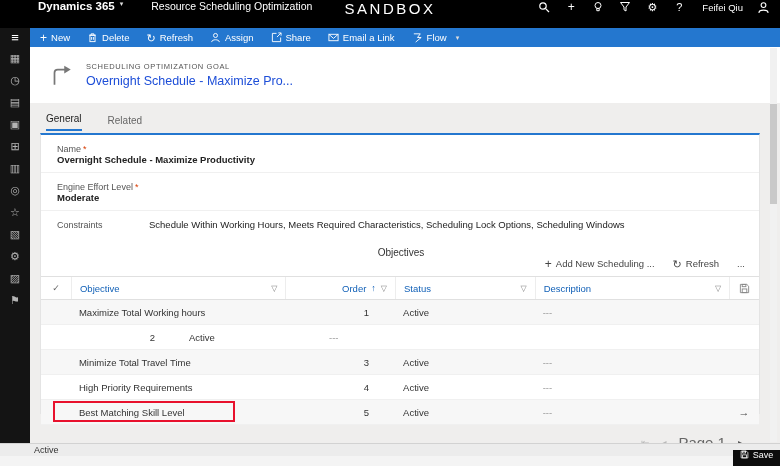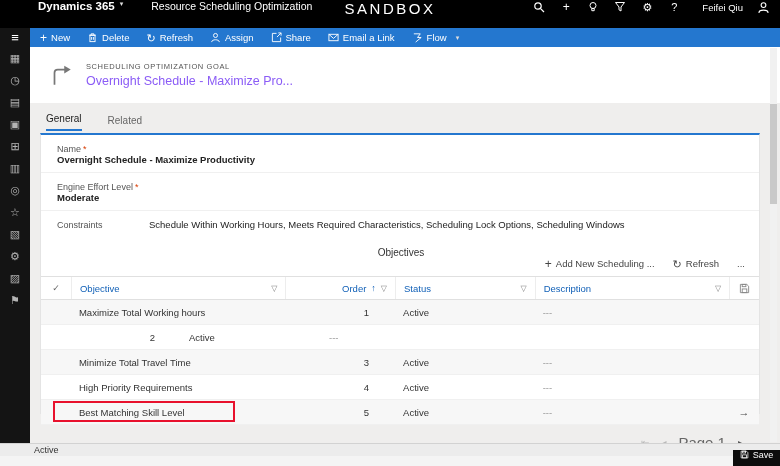--- a/index.html
+++ b/index.html
@@ -8,39 +8,39 @@
   svg { display:block; }
 
   
   .topbar { position:absolute; left:0; top:0; width:780px; height:28px; background:#000; color:#fff; display:flex; align-items:flex-start; padding:0 10px 0 38px; z-index:5; }
   .brand { font-size:11.5px; font-weight:bold; white-space:nowrap; }
   .chev { font-size:7px; margin-left:5px; color:#ddd; }
   .appname { font-size:10.5px; margin-left:28px; white-space:nowrap; }
   .env { position:absolute; left:50%; transform:translateX(-50%); font-size:15px; letter-spacing:2.5px; }
   .top-right { margin-left:auto; display:flex; align-items:center; gap:13px; }
   .tb-icon { width:14px; height:14px; display:flex; align-items:center; justify-content:center; font-size:11px; color:#fff; cursor:pointer; }
-  .username { font-size:9.5px; margin-left:8px; white-space:nowrap; }
+  .username { font-size:9.5px; margin-left:3px; white-space:nowrap; }
 
   
   .cmdbar { position:absolute; left:30px; top:28px; width:750px; height:19px; background:#2477cf; color:#fff; display:flex; align-items:center; gap:17px; padding-left:10px; font-size:9.5px; z-index:4; }
   .cmd { display:flex; align-items:center; gap:4px; cursor:pointer; white-space:nowrap; }
   .glyph-plus { font-size:12px; line-height:10px; }
   .glyph-refresh { font-size:11px; line-height:10px; }
 
   
   .sidebar { position:absolute; left:0; top:28px; width:30px; height:415px; background:#141414; display:flex; flex-direction:column; align-items:center; z-index:4; }
   .hamburger { height:19px; width:100%; display:flex; align-items:center; justify-content:center; color:#fff; font-size:13px; cursor:pointer; }
   .s-icon { width:100%; height:21px; margin-top:1px; display:flex; align-items:center; justify-content:center; color:#b5b5b5; font-size:11px; cursor:pointer; }
 
   
   .content { position:absolute; left:30px; top:47px; width:750px; height:396px; background:#efeeed; }
   .rec-header { position:absolute; left:0; top:0; width:750px; height:56px; background:#fff; display:flex; align-items:center; padding-left:18px; }
   .rec-text { margin-left:12px; }
   .entity-label { font-size:7.5px; letter-spacing:0.6px; color:#555; }
-  .rec-title { font-size:12.5px; color:#8b5cf6; margin-top:3px; }
+  .rec-title { font-size:12.5px; color:#1d4ed8; margin-top:3px; }
 
   .tabs { position:absolute; left:0; top:58px; width:750px; height:26px; display:flex; align-items:flex-end; padding-left:16px; gap:26px; }
   .tab { font-size:10px; color:#666; padding-bottom:5px; cursor:pointer; }
   .tab.active { color:#222; border-bottom:2px solid #2477cf; }
 
   .card { position:absolute; left:10px; top:86px; width:720px; height:281px; background:#fff; border:1px solid #e4e4e4; border-top:2px solid #2477cf; }
   .field-row { display:flex; align-items:flex-start; padding:8px 16px 7px; }
   .field-row.bordered { border-bottom:1px solid #f0f0f0;flex-direction:column; }
   .f-label { width:92px; font-size:9px; color:#555; flex-shrink:0; padding-top:1px; }
   .req { color:#d83b01; margin-left:2px; }

